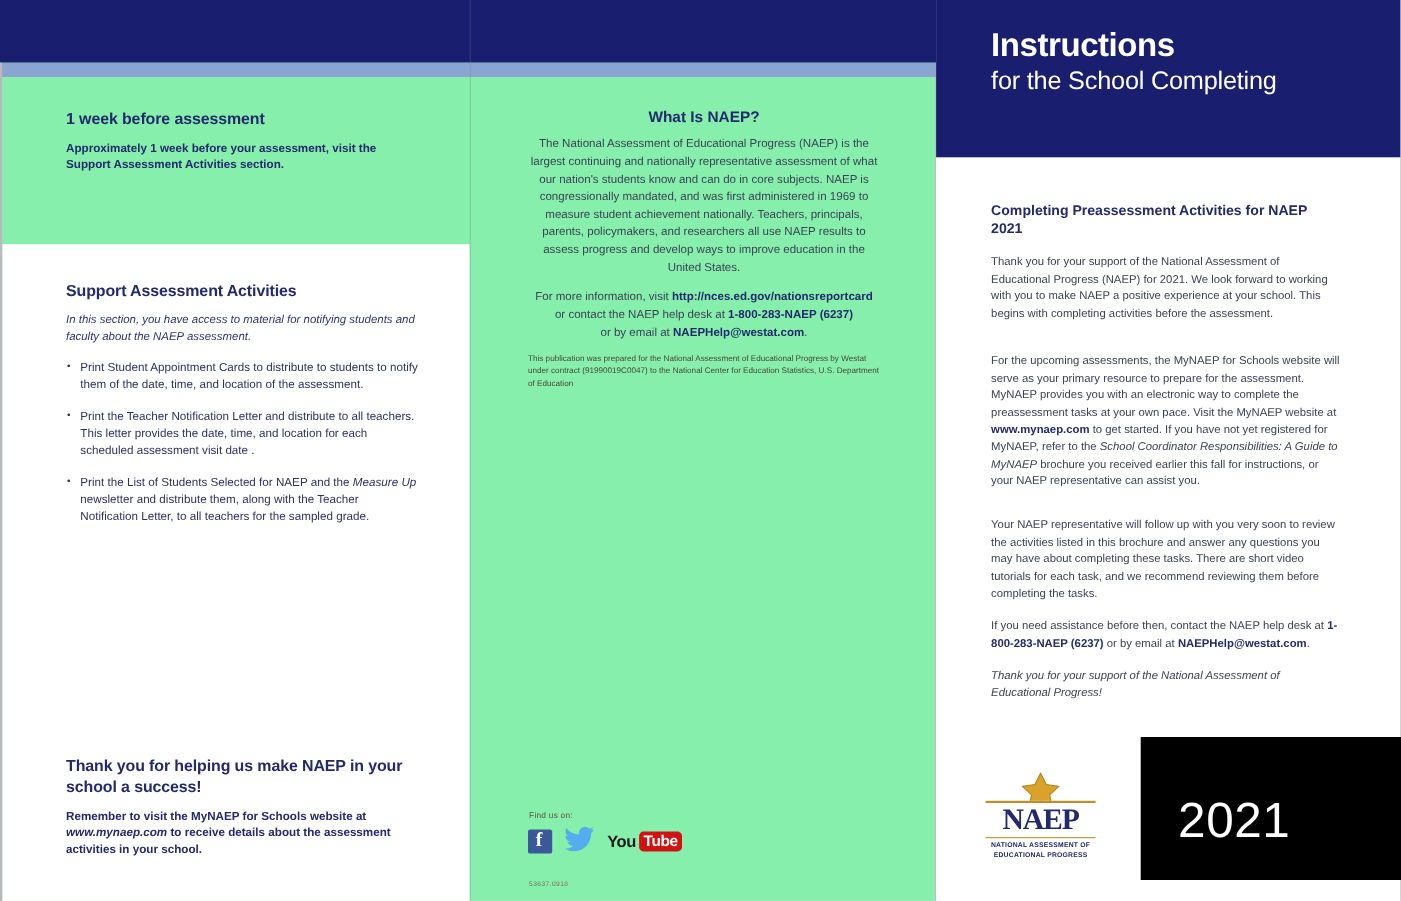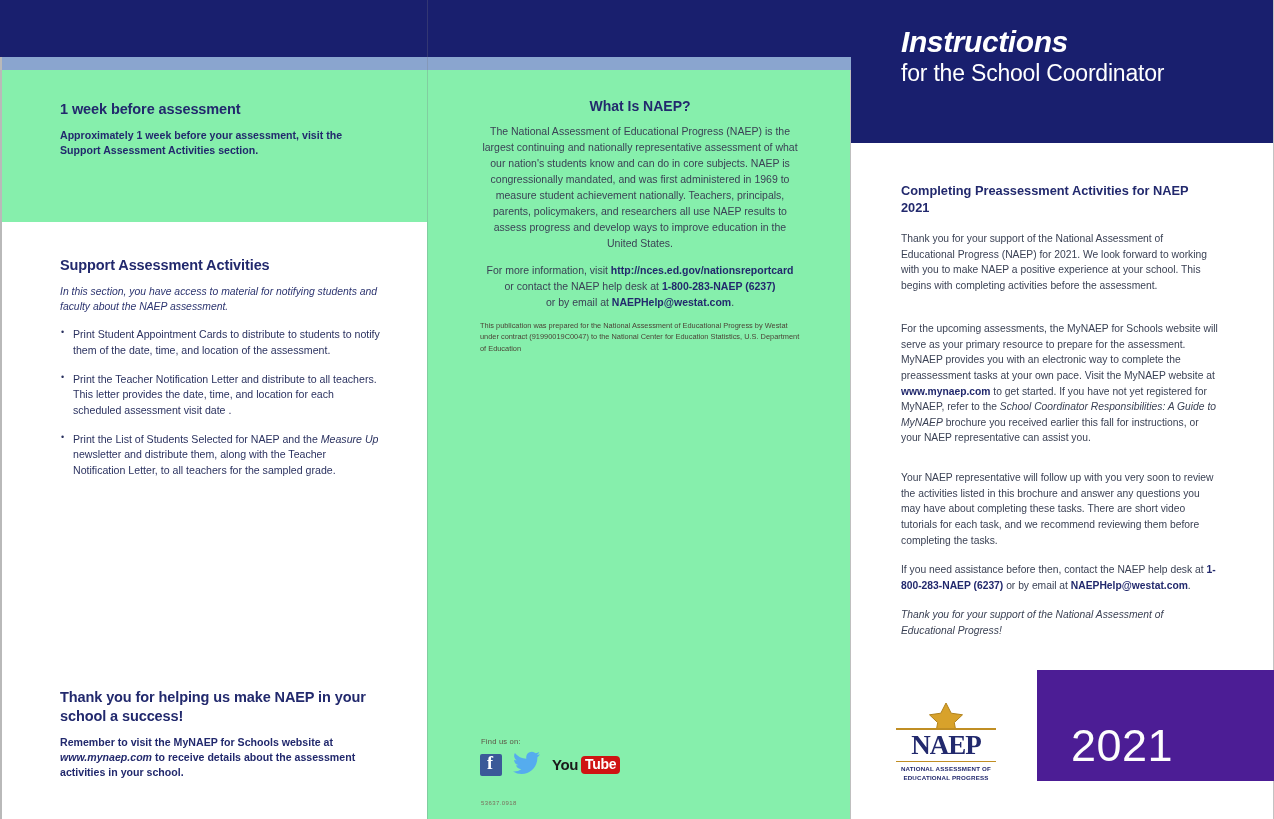--- a/index.html
+++ b/index.html
@@ -130,21 +130,21 @@
     width: 22px; height: 22px; background: #3b5998;
     border-radius: 2px; position: relative;
   }
   .fb-icon:after {
     content: "f";
     position: absolute; left: 7px; top: -1px;
     color: #fff; font-weight: bold; font-size: 18px;
     font-family: "Liberation Serif", serif;
   }
   .yt-icon {
-    display: flex; align-items: center; gap: 3px;
+    display: flex; align-items: flex-end; gap: 3px;
   }
   .yt-you {
     color: #1a1a1a; font-weight: bold; font-size: 15px;
     font-family: "Liberation Sans", sans-serif; letter-spacing: -0.4px;
   }
   .yt-tube {
     background: #cf1312; color: #fff; font-weight: bold;
     font-size: 14px; padding: 0px 4px 2px 4px; border-radius: 4px;
     letter-spacing: -0.3px;
   }
@@ -161,42 +161,42 @@
     box-sizing: border-box;
   }
   #right-navy {
     position: absolute; left: 0; top: 0;
     width: 422px; height: 143px;
     background: #191f6e;
   }
   #right-title-wrap { position: absolute; left: 50px; top: 25px; }
   .r-title {
     color: #ffffff; font-weight: bold; font-size: 30px;
-    line-height: 1.1; margin: 0; letter-spacing: -0.4px; font-style: italic;
+    line-height: 1.1; margin: 0; letter-spacing: -0.4px;
   }
   .r-subtitle {
     color: #ffffff; font-weight: normal; font-size: 23px;
     line-height: 1.2; margin: 2px 0 0 0; letter-spacing: -0.2px;
   }
   .rc-block { position: absolute; left: 50px; width: 318px; }
   .hd-navy-r {
     color: #22296d; font-weight: bold; font-size: 12.8px;
     line-height: 1.34; margin: 0 0 12px 0;
   }
   .bd-r {
     color: #3b4255; font-size: 10.3px; line-height: 1.52; margin: 0;
   }
   .bd-r b { color: #22296d; font-weight: bold; }
   .bd-r-ital { font-style: italic; color: #3b4255; font-size: 10.3px; line-height: 1.52; margin: 0; }
 
   
   #gold-block {
     position: absolute; left: 1037px; top: 670px;
-    width: 237px; height: 111px;
-    background: #4c1d95;
+    width: 237px; height: 130px;
+    background: #000000;
   }
   #gold-year {
     position: absolute; left: 34px; top: 50px;
     color: #fdfdfd; font-size: 45px; font-weight: normal;
     letter-spacing: 0.5px;
     font-family: "Liberation Sans", sans-serif;
   }
 
   
   #naep-logo {
@@ -290,21 +290,21 @@
         </span>
       </div>
       <p class="doccode">53637.0918</p>
     </div>
   </div>
 
   <div id="right-panel">
     <div id="right-navy"></div>
     <div id="right-title-wrap">
       <h1 class="r-title">Instructions</h1>
-      <h2 class="r-subtitle">for the School Coordinator</h2>
+      <h2 class="r-subtitle">for the School Completing</h2>
     </div>
 
     <div class="rc-block" style="top:182px;">
       <h3 class="hd-navy-r">Completing Preassessment Activities for NAEP 2021</h3>
     </div>
 
     <div class="rc-block" style="top:231px;">
       <p class="bd-r">Thank you for your support of the National Assessment of Educational Progress (NAEP) for 2021. We look forward to working with you to make NAEP a positive experience at your school. This begins with completing activities before the assessment.</p>
     </div>
 

